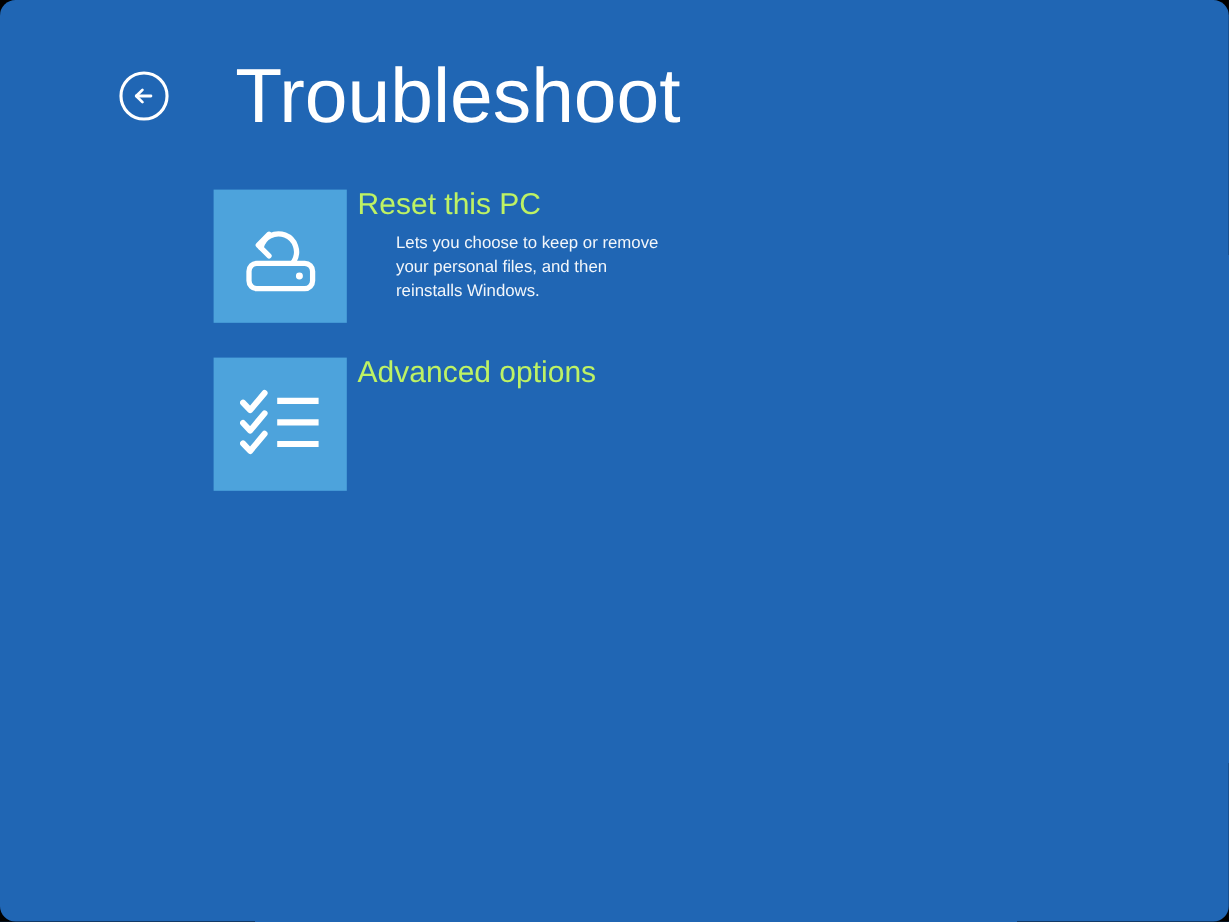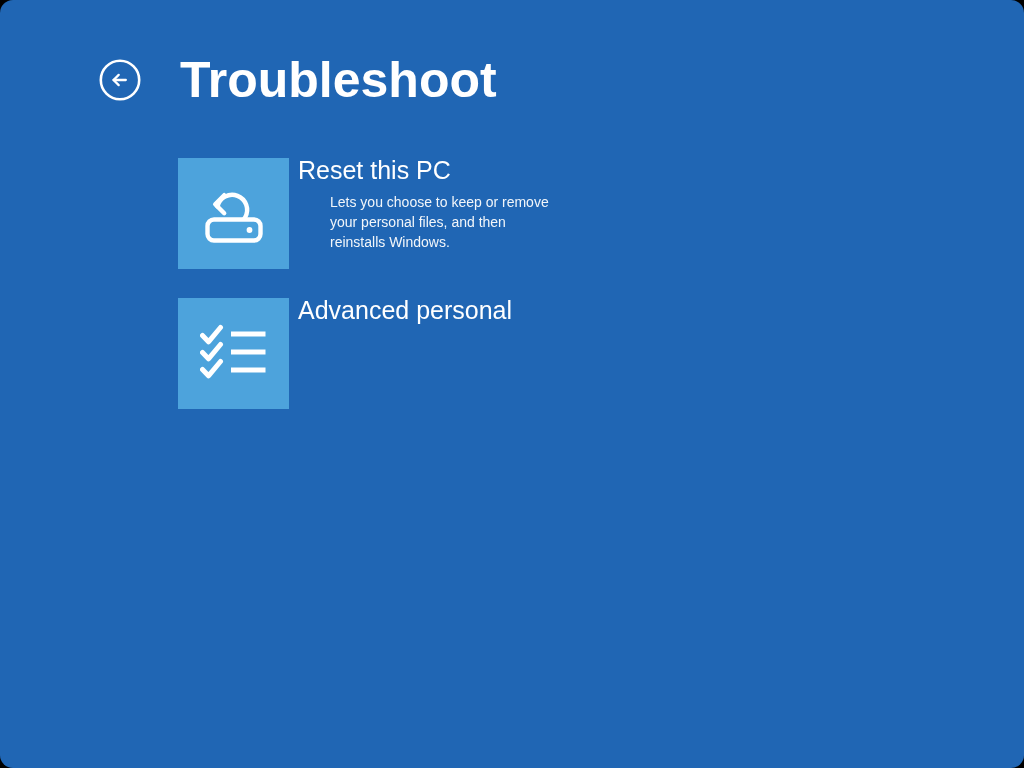--- a/index.html
+++ b/index.html
@@ -41,24 +41,24 @@
     left: 99px;
     top: 59px;
     width: 42px;
     height: 42px;
     cursor: pointer;
   }
   #back-button svg { display: block; }
 
   #page-title {
     position: absolute;
-    left: 180px;
+    left: 196px;
     top: 47px;
-    font-size: 50px;
-    font-weight: 700;
+    font-size: 64px;
+    font-weight: 400;
     line-height: 66px;
     color: #FFFFFF;
     letter-spacing: 0px;
     white-space: nowrap;
   }
 
   
   #options {
     position: absolute;
     left: 178px;
@@ -94,21 +94,21 @@
     position: absolute;
     left: 120px;
     top: -4px;
     width: 260px;
   }
 
   .option-label {
     font-size: 25px;
     font-weight: 300;
     line-height: 32px;
-    color: #ffffff;
+    color: #bef264;
     white-space: nowrap;
   }
 
   .option-desc {
     margin-top: 6px;
     font-size: 14px;
     font-weight: 400;
     line-height: 20px;
     color: #F2F6FA;
     margin-left: 32px;
@@ -165,19 +165,19 @@
             <path d="M2.5 45.5 L8.5 51.8 L20.5 37.5"></path>
           </g>
           <g fill="none" stroke="#FFFFFF" stroke-width="5.2" stroke-linecap="butt">
             <path d="M31 10 H65.5"></path>
             <path d="M31 28 H65.5"></path>
             <path d="M31 46 H65.5"></path>
           </g>
         </svg>
       </div>
       <div class="option-text">
-        <div class="option-label">Advanced personal</div>
+        <div class="option-label">Advanced options</div>
 
       </div>
     </div>
 
   </div>
 </div>
 
 </body></html>

